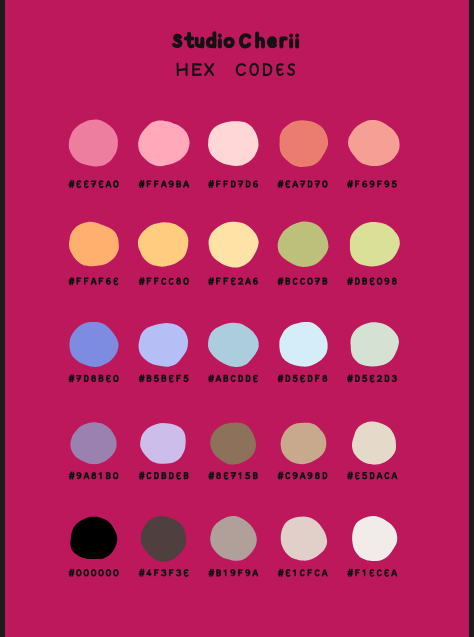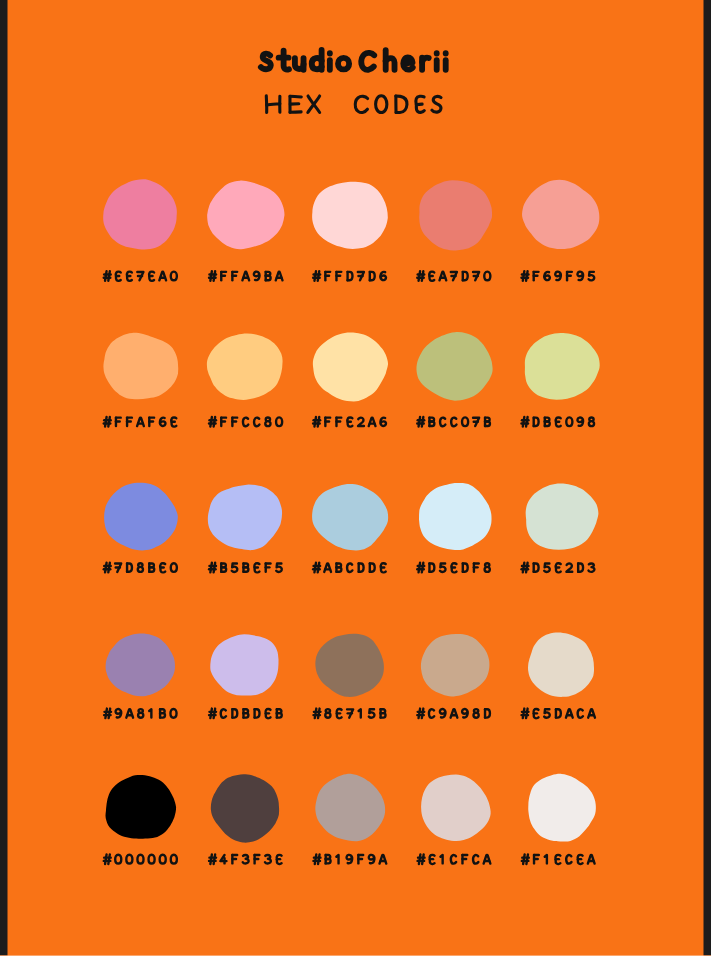--- a/index.html
+++ b/index.html
@@ -14,21 +14,21 @@
   
   .txt{position:absolute;color:transparent;white-space:nowrap;user-select:text;
        font-family:"Liberation Sans",sans-serif;pointer-events:none;}
   #title-text{left:0;top:30px;width:474px;text-align:center;font-size:16px;font-weight:bold;}
   #subtitle-text{left:0;top:62px;width:474px;text-align:center;font-size:17px;letter-spacing:4px;font-family:Liberation Mono, monospace;}
   .hex-text{font-size:8px;text-align:center;transform:translate(-50%,-100%);}
 </style>
 </head>
 <body>
 
-<div id="page" style="background: #f97316;">
+<div id="page" style="background: #be185d;">
 
   <div class="edge-bar edge-left" style="background: rgb(28, 28, 28);"></div>
   <div class="edge-bar edge-right" style="background: rgb(28, 28, 28);"></div>
 
   <svg id="art" viewBox="0 0 474 637" xmlns="http://www.w3.org/2000/svg">
     <g id="title-group">
         <g fill="none" stroke="#121212" stroke-width="28.467153284671536" stroke-linecap="round" stroke-linejoin="round">
           <g transform="translate(172.13,33.80) scale(0.1370)">
             <path d="M58 23C49 12 25 10 22 28C19 46 43 46 55 57C67 69 60 88 43 90C30 91 19 87 13 80"></path>
           </g>

